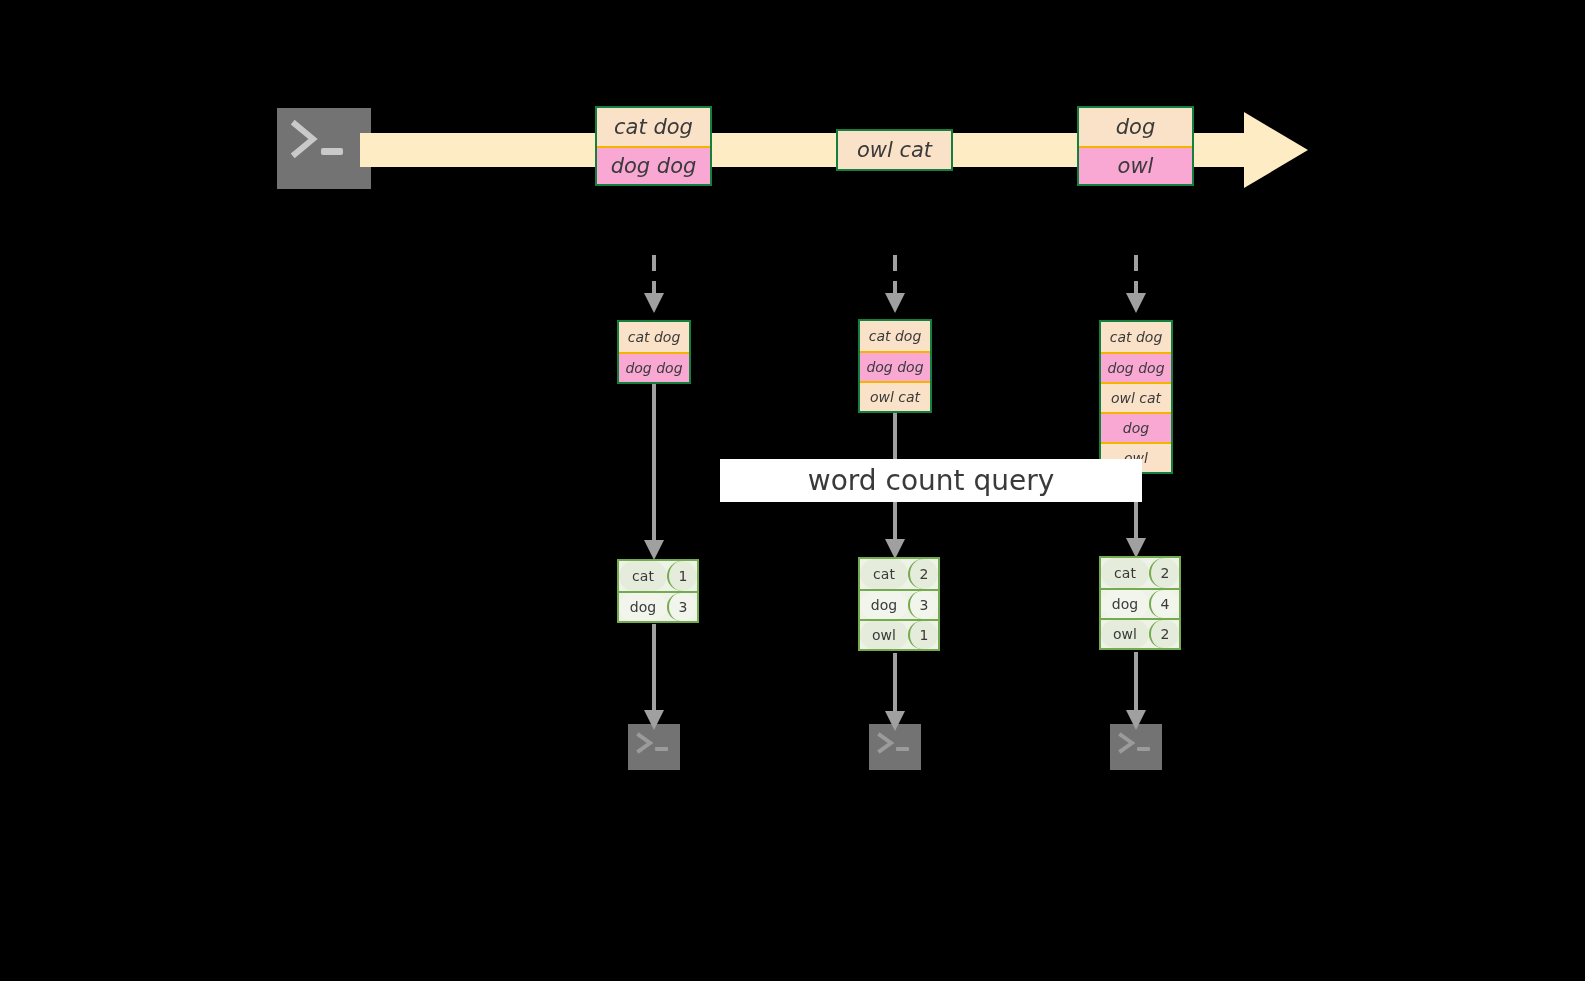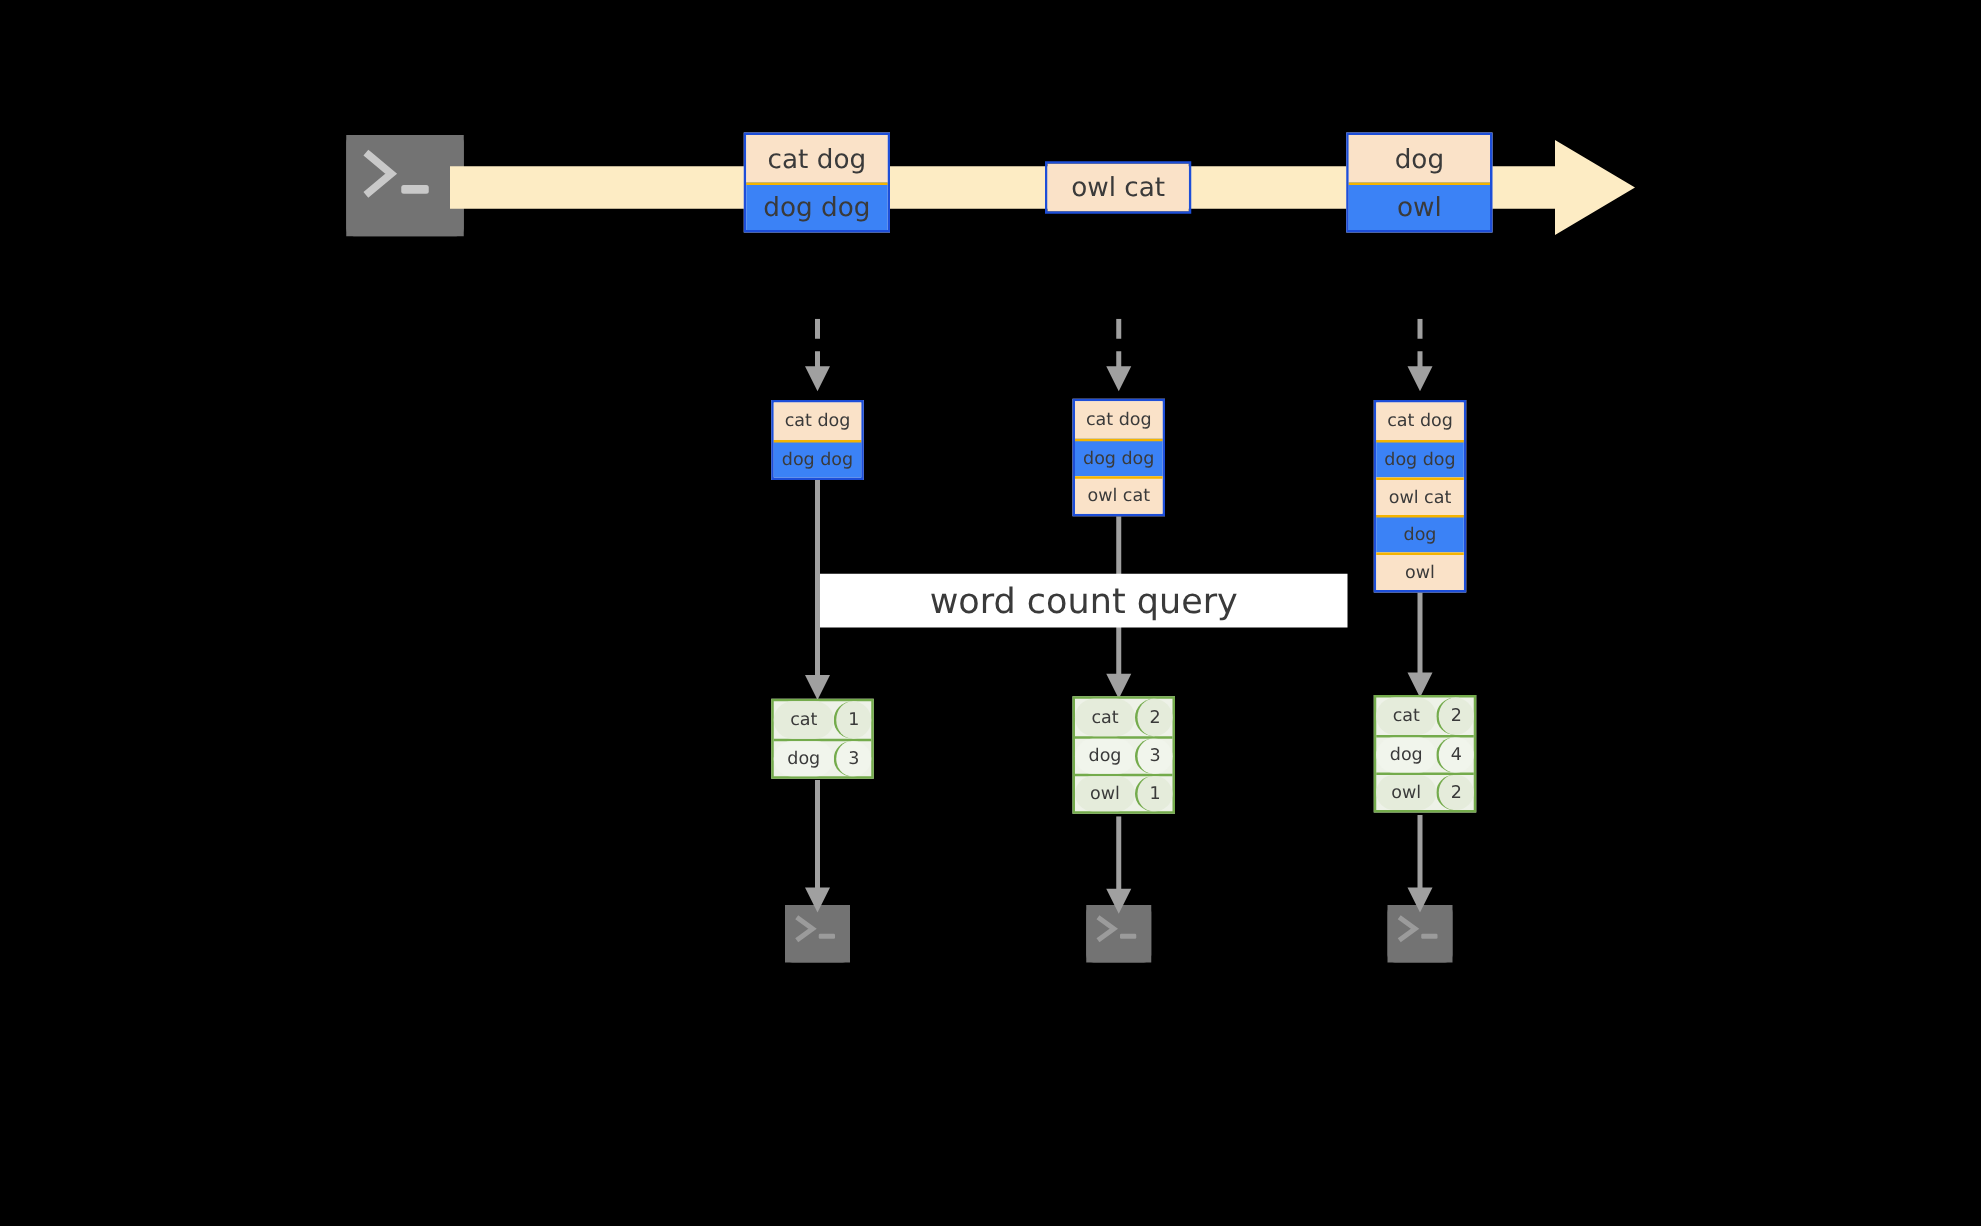--- a/index.html
+++ b/index.html
@@ -50,33 +50,34 @@
   
   .timeline-arrow {
     position: absolute;
     z-index: 1;
   }
 
   
   .ebox {
     position: absolute;
     box-sizing: border-box;
-    border: 2px solid #1d4ed8;
+    border: 2px solid #15803d;
     background: #fdf4e9;
     z-index: 4;
+    font-style: italic;
   }
   .ebox .row {
     box-sizing: border-box;
     width: 100%;
     display: flex;
     align-items: center;
     justify-content: center;
     color: #3a3a3a;
     white-space: nowrap;
-    background: #3b82f6;
+    background: #f9a8d4;
   }
   .ebox .row.peach { background: #fae2c8; }
   .ebox .row + .row { border-top: 2px solid #f5b400; }
 
   
   .ebox.big .row { font-size: 21px; height: 38px; }
   
   .ebox.small .row { font-size: 14px; height: 30px; }
 
   
@@ -286,15 +287,15 @@
   <div class="term" style="left:1101px; top:715px; width:70px; height:64px;">
     <div class="hatch"></div>
     <div class="inner">
       <svg width="52" height="46" viewBox="0 0 52 46">
         <path d="M 11 11 L 22 19 L 11 27" stroke="#9b9b9b" stroke-width="4" fill="none" stroke-linecap="square"></path>
         <rect x="27" y="23" width="13" height="4" rx="1" fill="#9b9b9b"></rect>
       </svg>
     </div>
   </div>
 
-  <div class="query-label" style="left:656px; top:459px; width:422px; height:43px;">word count query</div>
+  <div class="query-label" style="left:720px; top:459px; width:422px; height:43px;">word count query</div>
 
 </div>
 
 </body></html>

